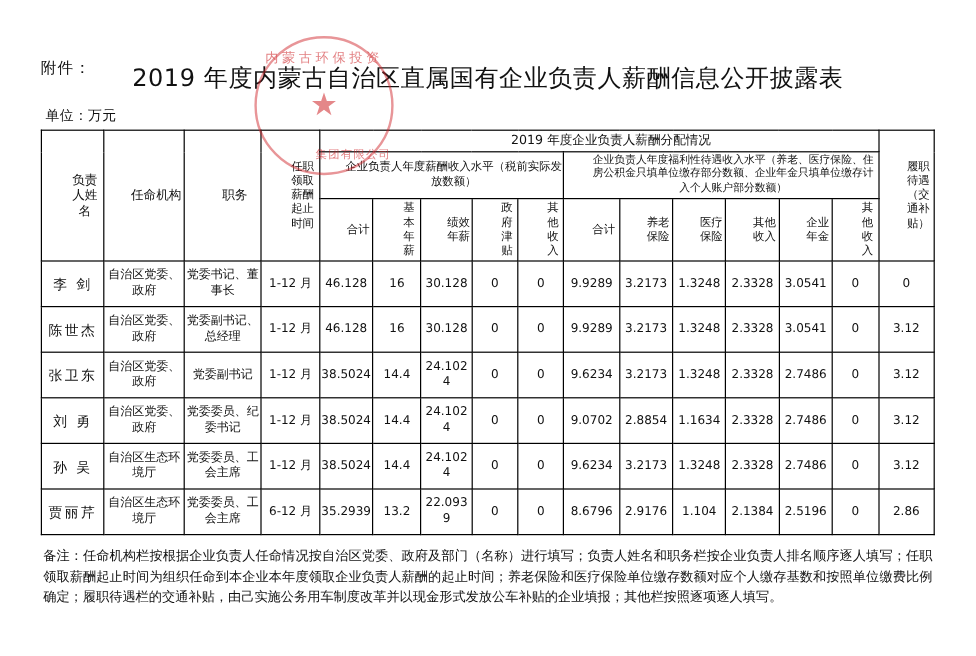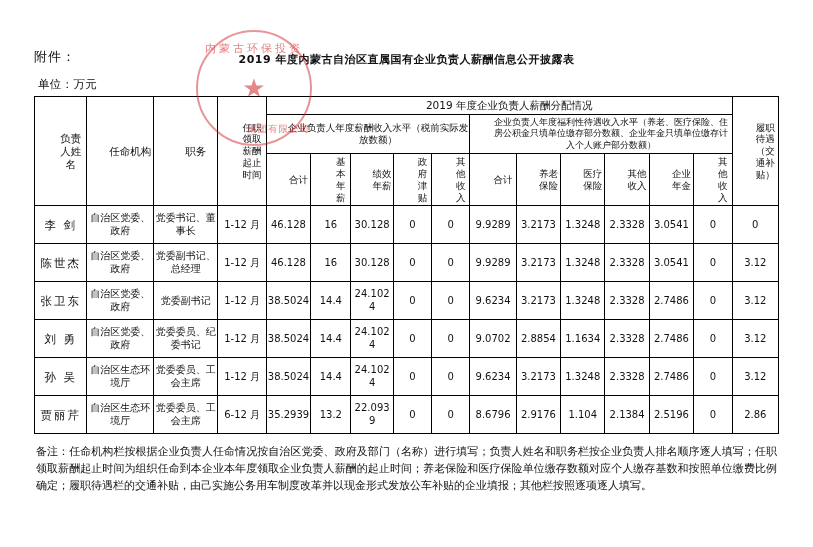--- a/index.html
+++ b/index.html
@@ -23,22 +23,22 @@
     padding: 48px 34px 10px 34px;
   }
   .attach-line {
     font-size: 13px;
     letter-spacing: 1px;
     margin-bottom: 2px;
     height: 18px;
   }
   .doc-title {
     text-align: center;
-    font-size: 11px;
-    font-weight: bold;
+    font-size: 20px;
+    font-weight: normal;
     letter-spacing: 0.5px;
     margin: -16px 0 10px 0;
   }
   .subline {
     display: flex;
     justify-content: space-between;
     align-items: flex-end;
     font-size: 11.5px;
     padding: 0 4px 4px 4px;
   }
@@ -79,29 +79,30 @@
     font-size: 11px;
     line-height: 1.55;
     text-indent: 0;
     padding: 0 2px;
     text-align: justify;
   }
 
   
   .seal {
     position: absolute;
-    left: 196px;
+    left: 212px;
     top: 30px;
     width: 112px;
     height: 112px;
     border-radius: 50%;
     border: 2.5px solid rgba(206, 36, 40, 0.62);
     opacity: 0.78;
     pointer-events: none;
     z-index: 5;
+    font-family: Liberation Serif, serif;
   }
   .seal .inner-star {
     position: absolute;
     left: 50%;
     top: 50%;
     transform: translate(-50%, -50%);
     color: rgba(206, 36, 40, 0.7);
     font-size: 26px;
     line-height: 1;
   }

